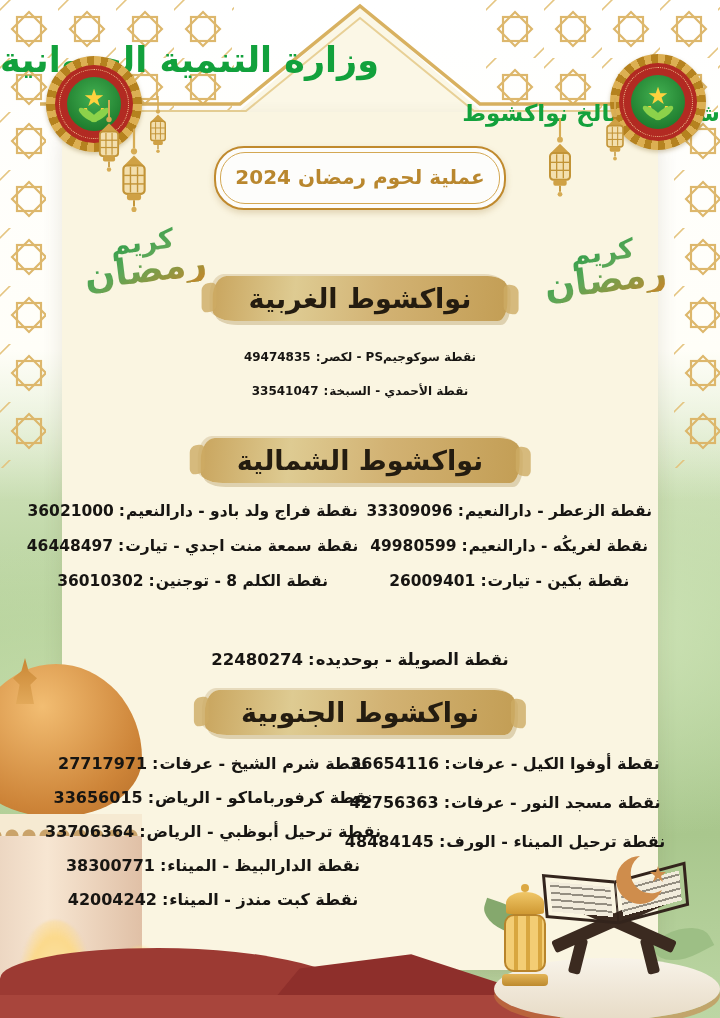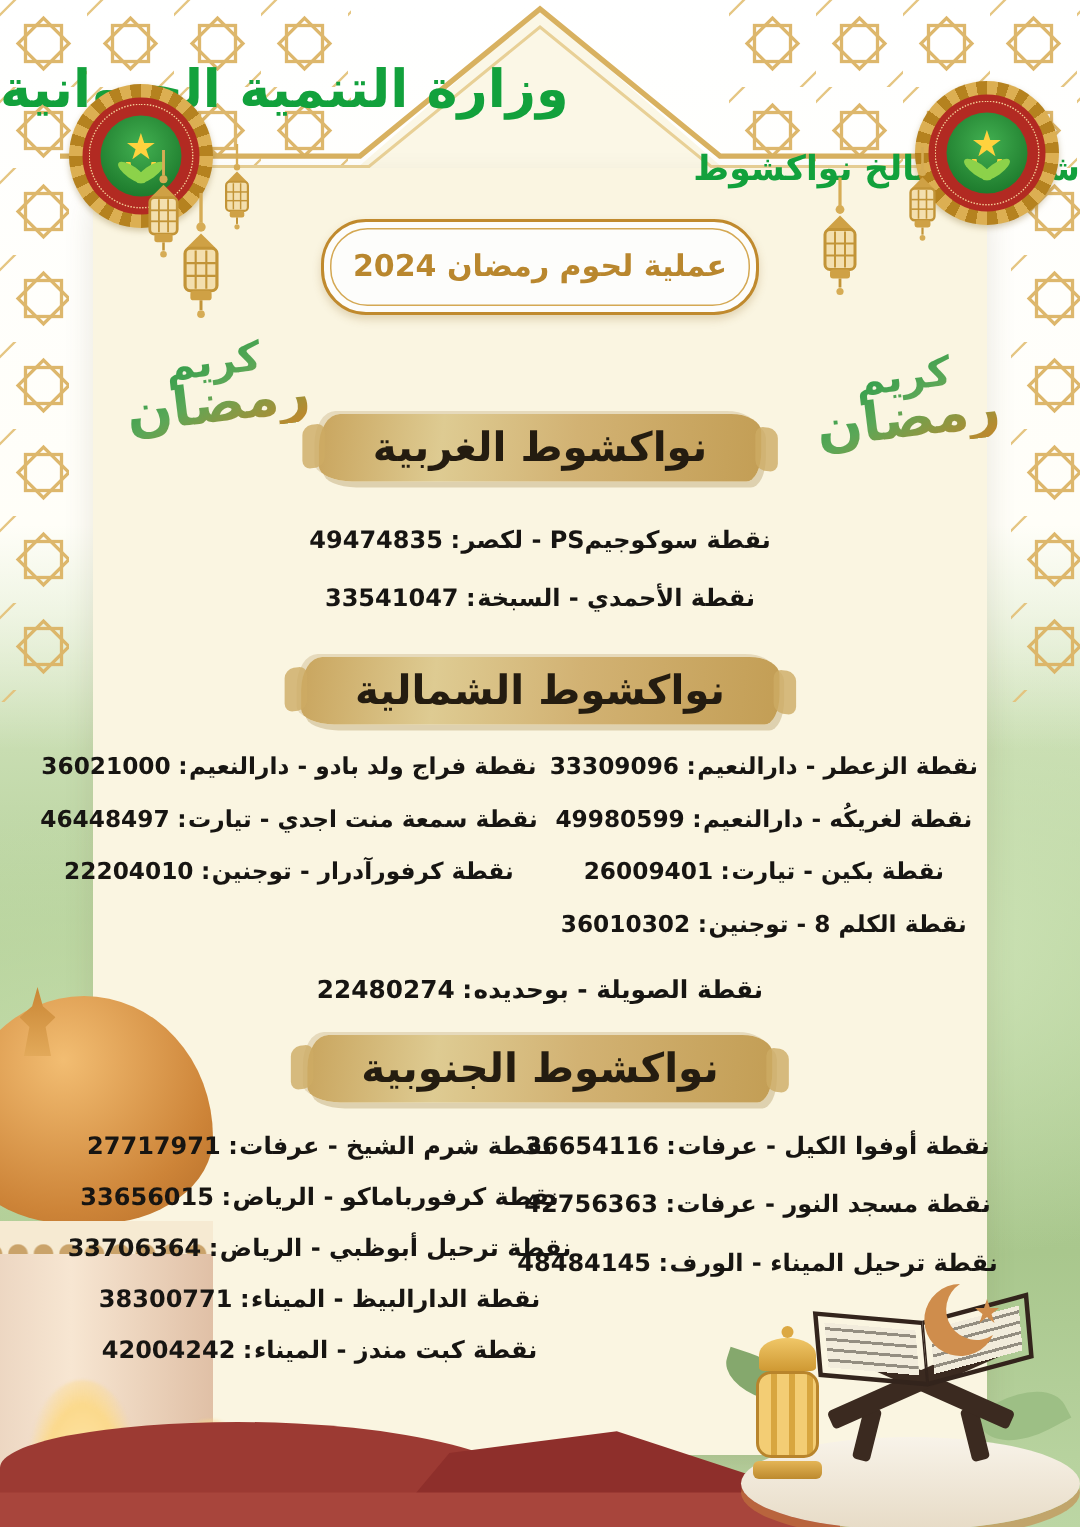--- a/index.html
+++ b/index.html
@@ -74,21 +74,21 @@
     background:#cdab64;border-radius:6px;transform:skewY(-9deg);opacity:.8;}
   .brush::after{content:"";position:absolute;right:-11px;top:9px;bottom:7px;width:15px;
     background:#cdab64;border-radius:6px;transform:skewY(9deg);opacity:.8;}
   .brush-text{font-size:27px;font-weight:bold;color:#241c10;direction:rtl;position:relative;}
   .brush.west{top:276px;} .brush.north{top:438px;} .brush.south{top:690px;}
   
   .pt{direction:rtl;font-weight:bold;color:#171512;text-align:center;white-space:nowrap;}
   .pt .colon{margin:0 1px 0 5px;}
   .west-rows{position:absolute;left:0;right:0;top:350px;display:flex;flex-direction:column;
     gap:20px;align-items:center;z-index:6;}
-  .west-rows .pt{font-size:16px;}
+  .west-rows .pt{font-size:12px;}
   .north-grid{position:absolute;top:502px;left:68px;width:584px;z-index:6;
     display:grid;grid-template-columns:1fr 1fr;direction:rtl;column-gap:8px;row-gap:17px;}
   .north-grid .pt{font-size:15.5px;}
   .center-row{position:absolute;left:0;right:0;top:650px;z-index:6;text-align:center;}
   .center-row .pt{font-size:16.5px;}
   .south-col{position:absolute;z-index:6;display:flex;flex-direction:column;align-items:center;}
   .south-col.right{top:754px;left:358px;width:294px;gap:20px;}
   .south-col.left{top:754px;left:66px;width:294px;gap:15px;}
   .south-col .pt{font-size:16px;}
   
@@ -276,21 +276,20 @@
 
   <div class="brush north">
     <span class="brush-text">نواكشوط الشمالية</span>
   </div>
   <div class="north-grid">
     <div class="pt"><span>نقطة الزعطر - دارالنعيم</span><span class="colon">:</span><span>33309096</span></div>
     <div class="pt"><span>نقطة فراج ولد بادو - دارالنعيم</span><span class="colon">:</span><span>36021000</span></div>
     <div class="pt"><span>نقطة لغريكُه - دارالنعيم</span><span class="colon">:</span><span>49980599</span></div>
     <div class="pt"><span>نقطة سمعة منت اجدي - تيارت</span><span class="colon">:</span><span>46448497</span></div>
     <div class="pt"><span>نقطة بكين - تيارت</span><span class="colon">:</span><span>26009401</span></div>
-    <div class="pt"><span>نقطة كرفورآدرار - توجنين</span><span class="colon">:</span><span>22204010</span></div>
     <div class="pt"><span>نقطة الكلم 8 - توجنين</span><span class="colon">:</span><span>36010302</span></div>
   </div>
   <div class="center-row">
     <div class="pt"><span>نقطة الصويلة - بوحديده</span><span class="colon">:</span><span>22480274</span></div>
   </div>
 
   <div class="brush south">
     <span class="brush-text">نواكشوط الجنوبية</span>
   </div>
   <div class="south-col right">

